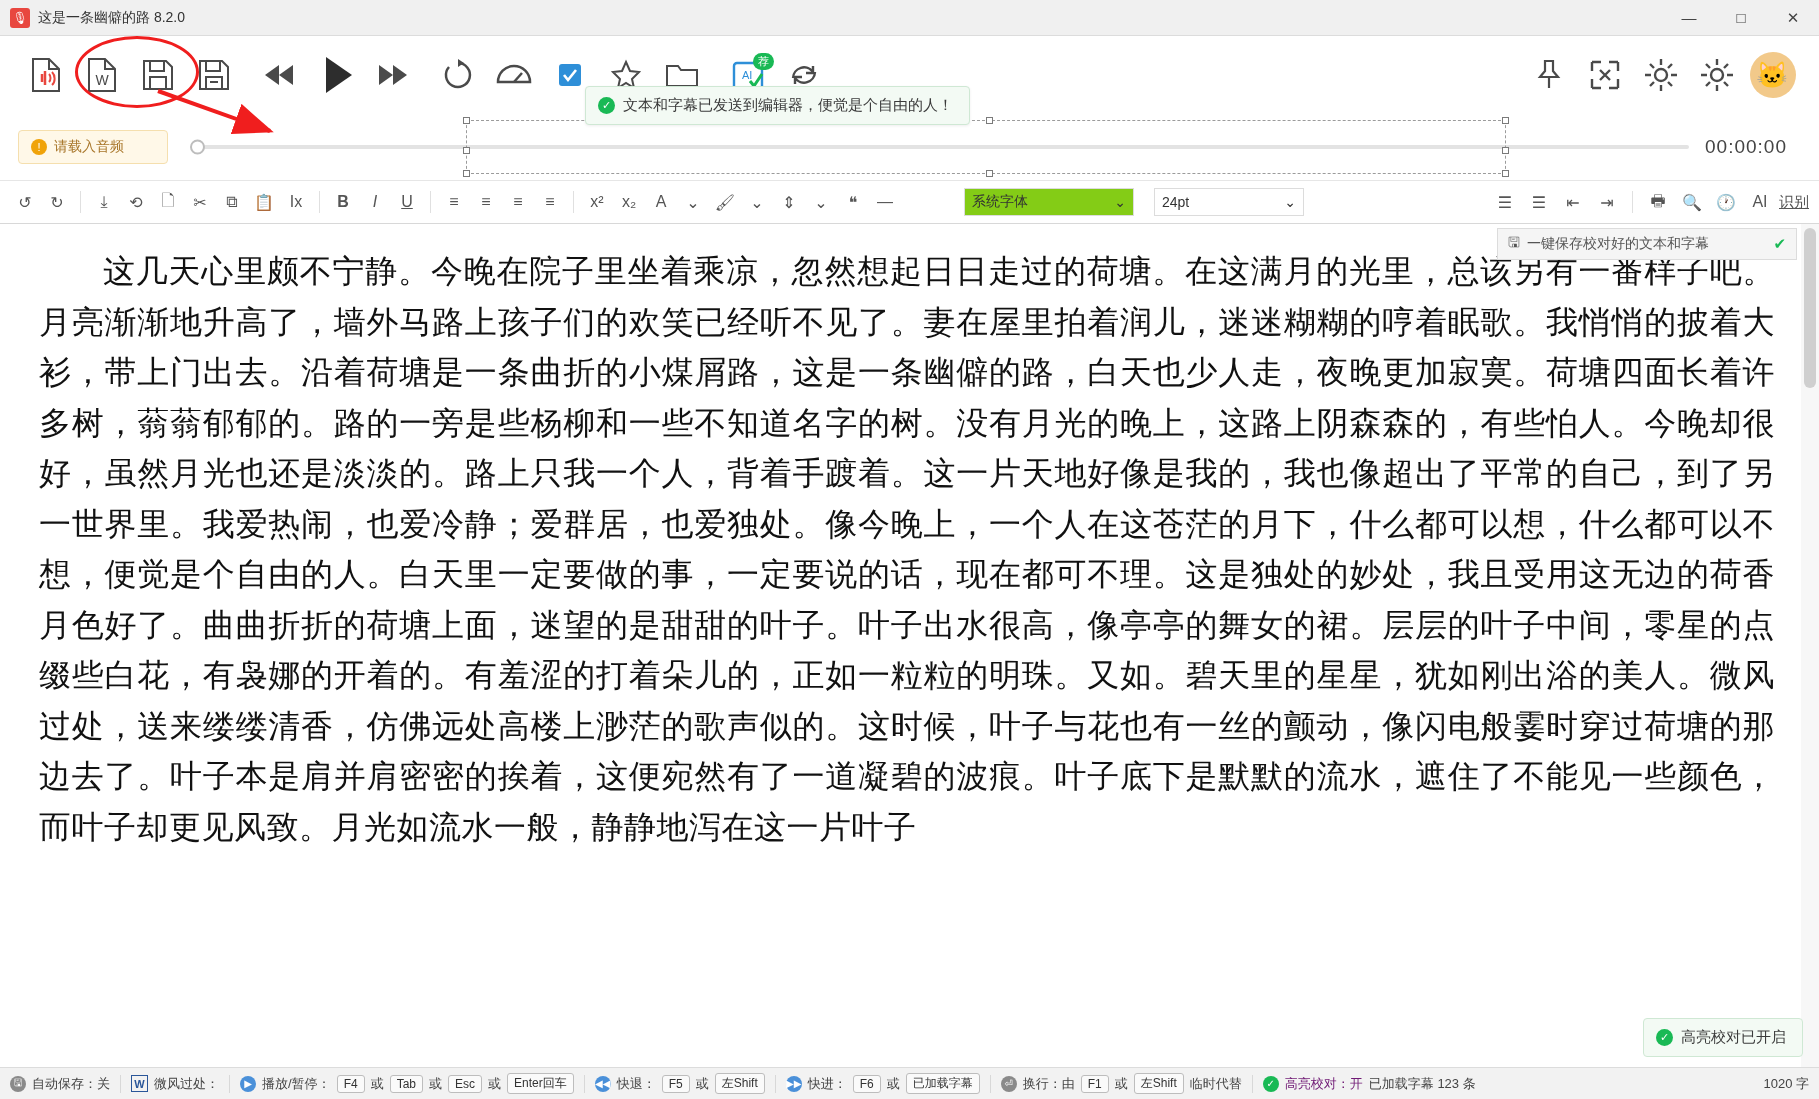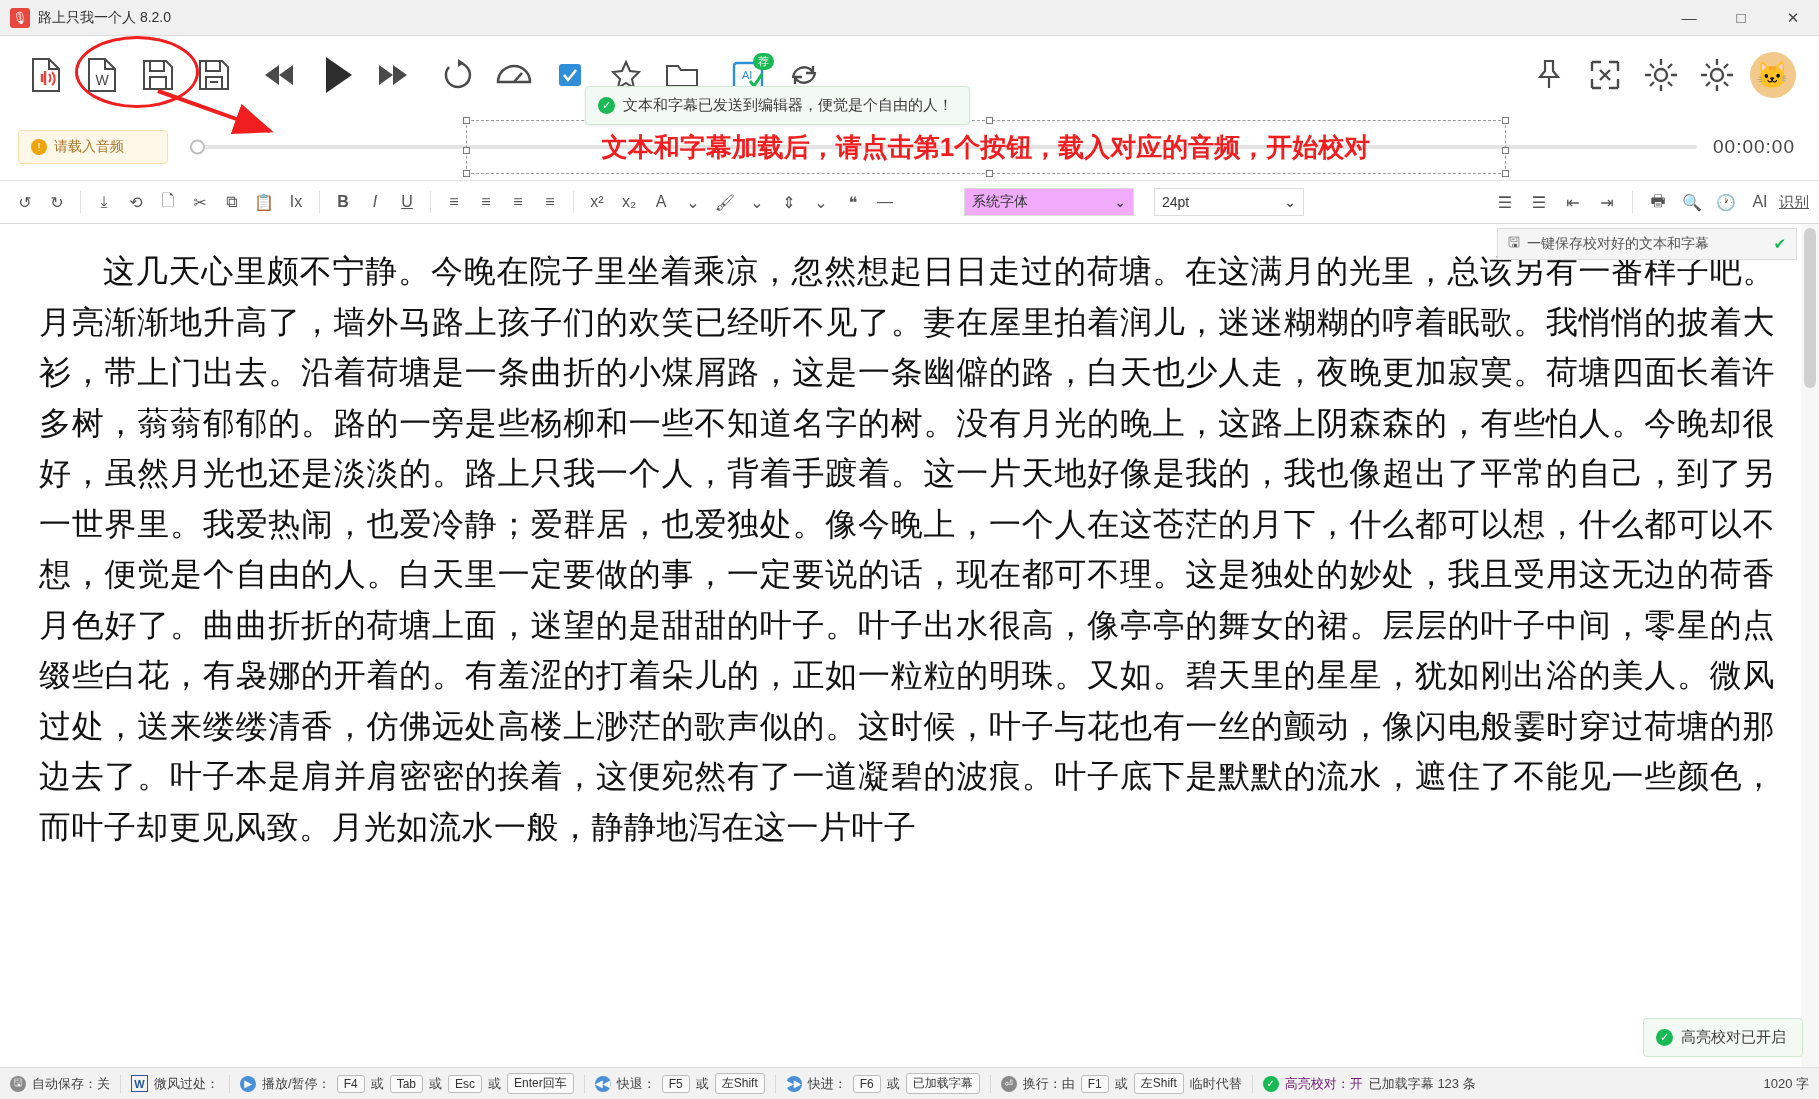--- a/index.html
+++ b/index.html
@@ -115,21 +115,21 @@
     position:absolute; left:0; top: 50%; transform: translateY(-50%);
     z-index:3;
   }
   .track {
     position:absolute; left: 8px; right: 0; top:50%;
     height: 4px; background:#e3e3e3; border-radius:2px;
     transform: translateY(-50%);
   }
   .time-readout {
     font-size: 19px; color:#444; letter-spacing:1px;
-    margin-right: 6px;
+    margin-right: 14px;
   }
   
   .annot-box {
     position:absolute;
     left: 276px; top: 6px; width: 1040px; height: 54px;
     border: 1px dashed #9b9b9b;
     display:flex; align-items:center; justify-content:center;
     z-index: 4;
   }
   .annot-box .handle {
@@ -161,21 +161,21 @@
   }
   .fmt-btn {
     min-width: 30px; height: 30px;
     display:flex; align-items:center; justify-content:center;
     color:#555; font-size: 16px; padding: 0 4px;
   }
   .fmt-sep { width:1px; height:22px; background:#e0e0e0; margin:0 6px; }
   .font-select {
     width: 170px; height: 28px; border:1px solid #dcdcdc;
     display:flex; align-items:center; justify-content:space-between;
-    padding: 0 7px; font-size: 14px; color:#333; background:#f0abfc;
+    padding: 0 7px; font-size: 14px; color:#333; background:#84cc16;
   }
   .size-select {
     width: 150px; height: 28px; border:1px solid #dcdcdc;
     display:flex; align-items:center; justify-content:space-between;
     padding: 0 7px; font-size: 14px; color:#333; background:#fff;
   }
   .fmt-right { margin-left:auto; display:flex; align-items:center; gap:4px; }
   .recog-label { font-size: 15px; color:#555;text-decoration:underline; }
 
   
@@ -258,21 +258,21 @@
     font-size:11px; display:flex;align-items:center;justify-content:center;
     font-weight:bold;
   }
   svg { display:block; }
 </style>
 </head>
 <body>
 
 <div class="titlebar">
   <span class="app-icon">🎙</span>
-  <span class="app-title">路上只我一个人 8.2.0</span>
+  <span class="app-title">这是一条幽僻的路 8.2.0</span>
   <div class="win-controls">
     <div class="win-btn">—</div>
     <div class="win-btn">□</div>
     <div class="win-btn close">✕</div>
   </div>
 </div>
 
 <div class="toolbar">
 
   <div class="tb-btn">
@@ -437,21 +437,20 @@
 
     <div class="annot-box">
       <span class="handle" style="left:-4px;top:-4px"></span>
       <span class="handle" style="right:-4px;top:-4px"></span>
       <span class="handle" style="left:-4px;bottom:-4px"></span>
       <span class="handle" style="right:-4px;bottom:-4px"></span>
       <span class="handle" style="left:50%;top:-4px"></span>
       <span class="handle" style="left:50%;bottom:-4px"></span>
       <span class="handle" style="left:-4px;top:50%"></span>
       <span class="handle" style="right:-4px;top:50%"></span>
-      <span class="annot-text">文本和字幕加载后，请点击第1个按钮，载入对应的音频，开始校对</span>
     </div>
   </div>
 
   <span class="time-readout">00:00:00</span>
 </div>
 
 <div class="ellipse"></div>
 
 <svg style="position:absolute;left:150px;top:85px;width:160px;height:60px;z-index:6">
   <defs>

